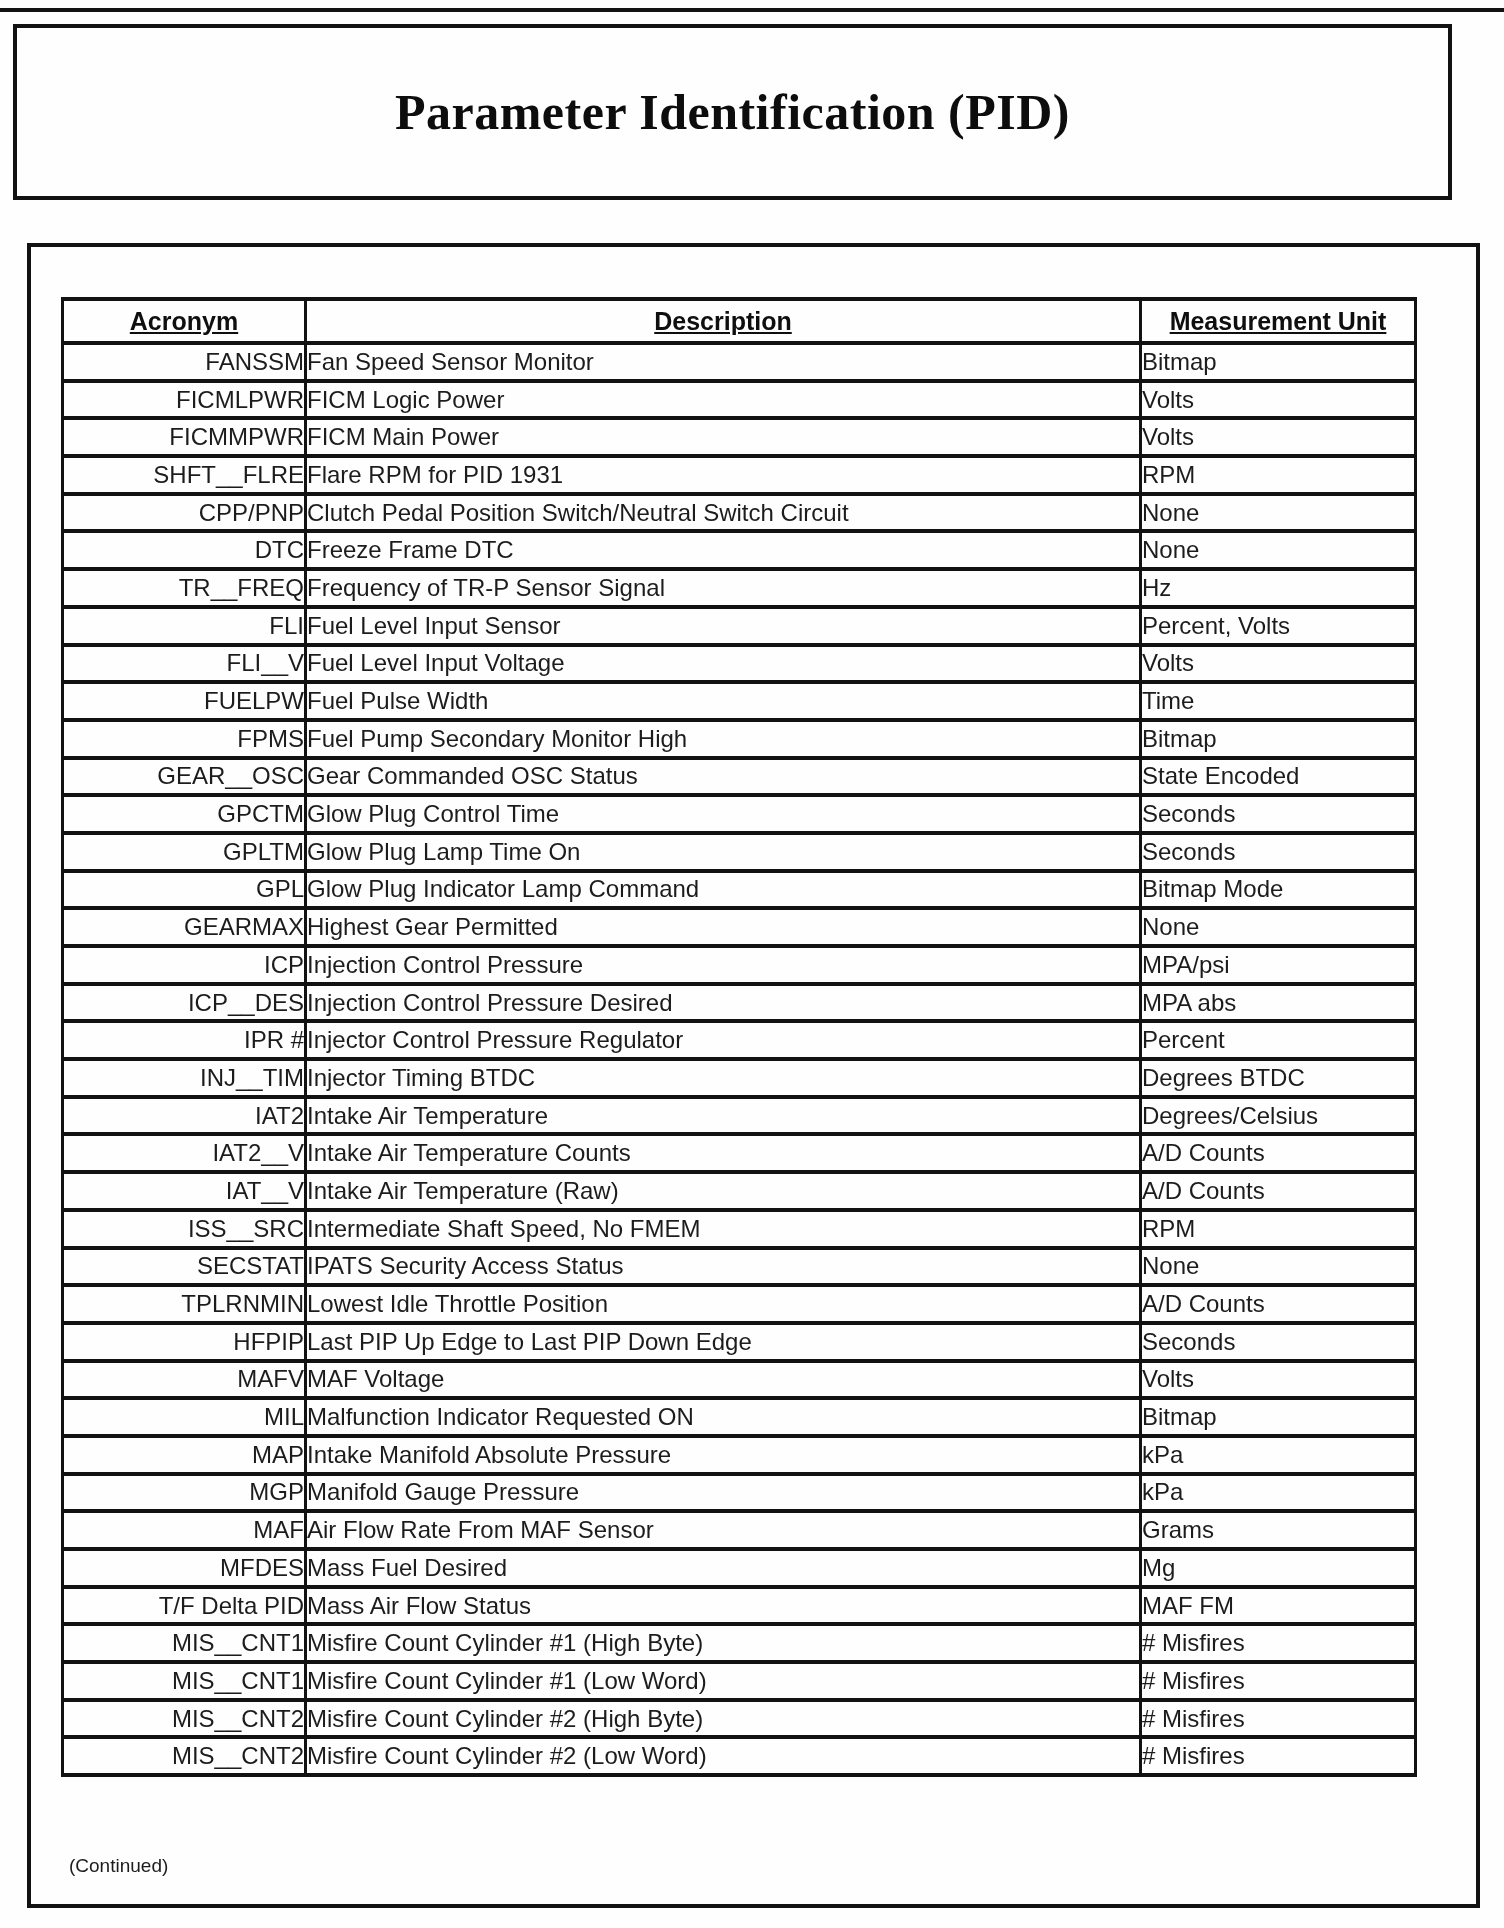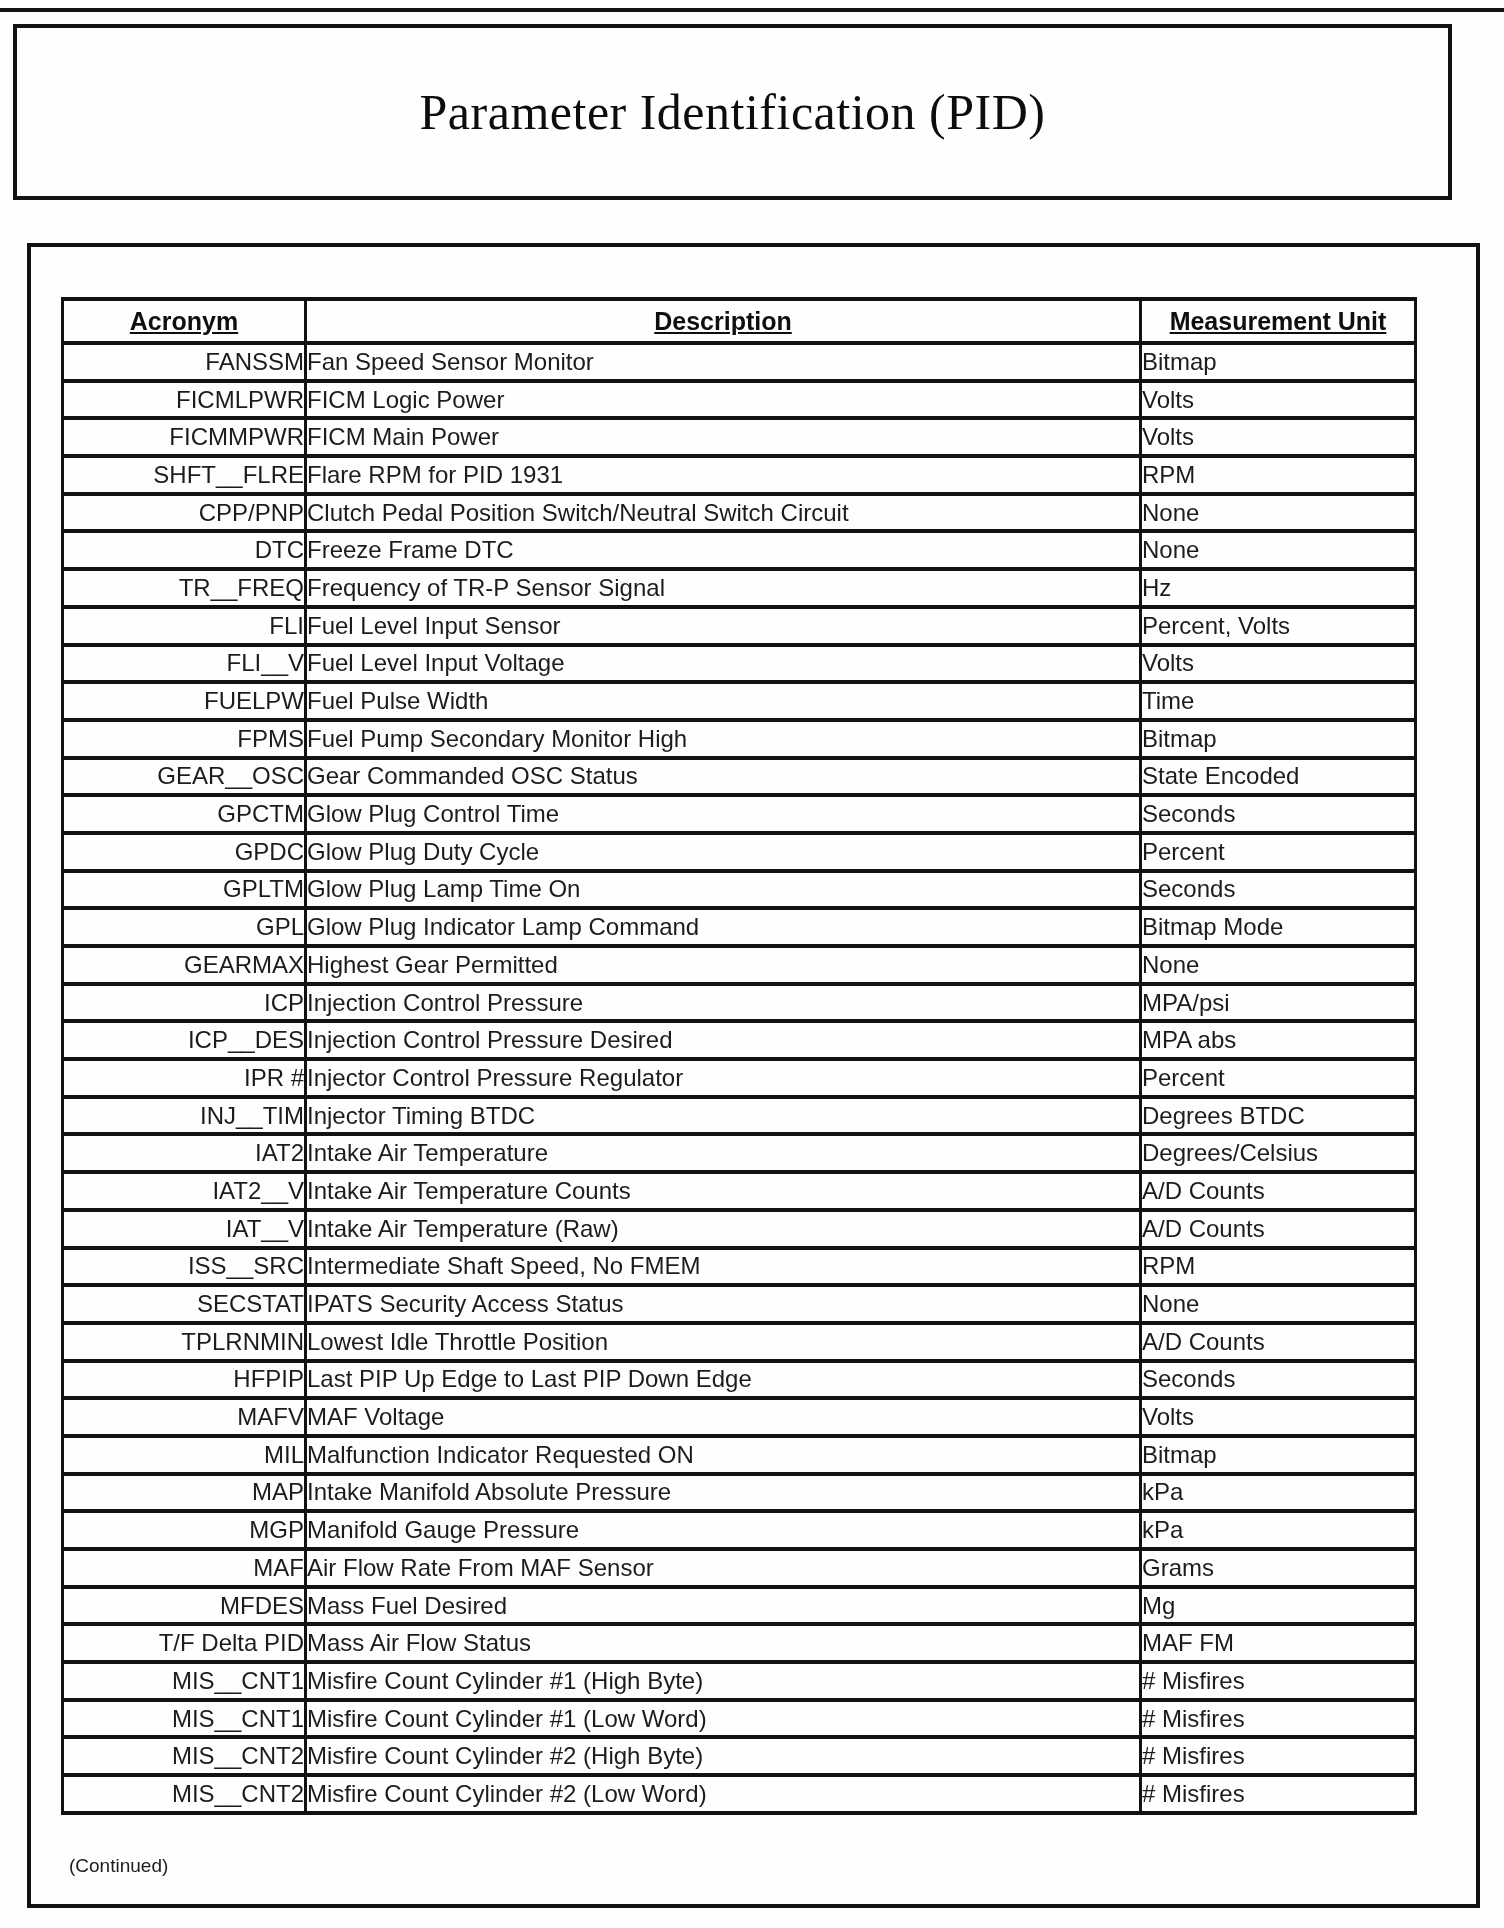--- a/index.html
+++ b/index.html
@@ -31,21 +31,21 @@
     width: 1439px;
     height: 176px;
     border: 4px solid #121212;
     box-sizing: border-box;
     display: flex;
     align-items: center;
     justify-content: center;
   }
   .title-text {
     font-family: "Liberation Serif", serif;
-    font-weight: normal;
+    font-weight: bold;
     font-size: 50px;
     letter-spacing: 0.5px;
     color: #0d0d0d;
     white-space: nowrap;
   }
   .outer-box {
     position: absolute;
     left: 27px;
     top: 243px;
     width: 1453px;
@@ -196,25 +196,20 @@
             <td class="c-desc">Gear Commanded OSC Status</td>
             <td class="c-unit">State Encoded</td>
           </tr>
 
           <tr>
             <td class="c-acronym">GPCTM</td>
             <td class="c-desc">Glow Plug Control Time</td>
             <td class="c-unit">Seconds</td>
           </tr>
 
-          <tr>
-            <td class="c-acronym">GPDC</td>
-            <td class="c-desc">Glow Plug Duty Cycle</td>
-            <td class="c-unit">Percent</td>
-          </tr>
 
           <tr>
             <td class="c-acronym">GPLTM</td>
             <td class="c-desc">Glow Plug Lamp Time On</td>
             <td class="c-unit">Seconds</td>
           </tr>
 
           <tr>
             <td class="c-acronym">GPL</td>
             <td class="c-desc">Glow Plug Indicator Lamp Command</td>

